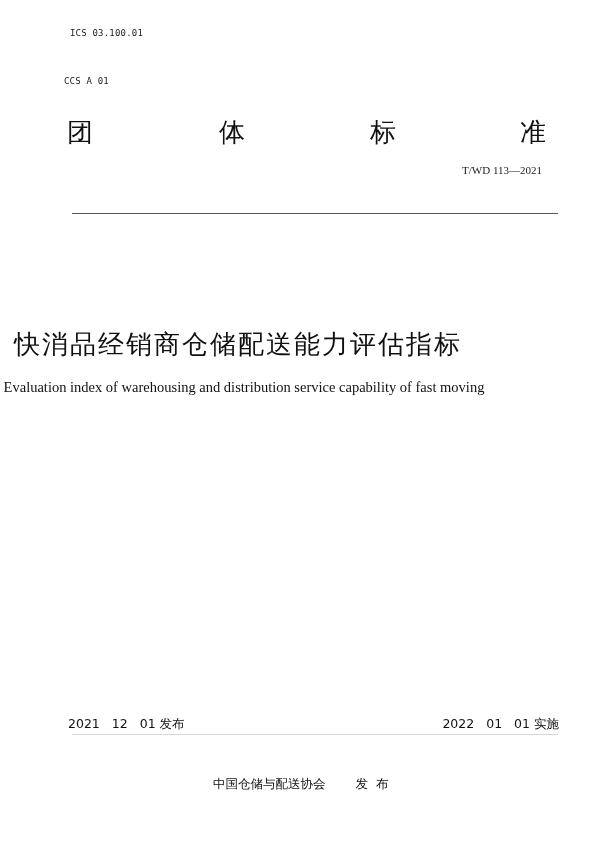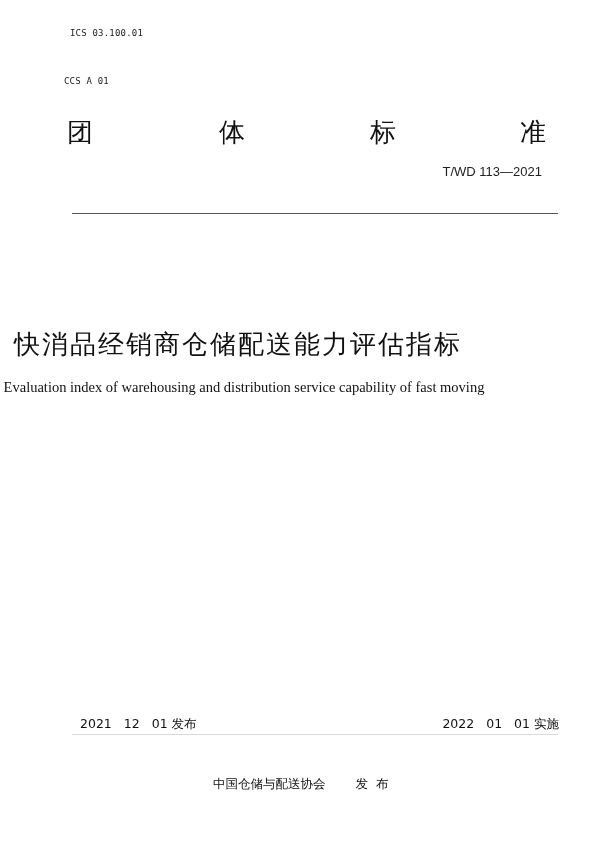--- a/index.html
+++ b/index.html
@@ -34,22 +34,22 @@
     color: #111;
   }
   #std-c0 { left: 67px; }
   #std-c1 { left: 219px; }
   #std-c2 { left: 370px; }
   #std-c3 { left: 520px; }
 
   #std-number {
     right: 58px;
     top: 164px;
-    font-family: Liberation Sans, sans-serif;
-    font-size: 13px;
+    font-family: Liberation Serif, serif;
+    font-size: 11px;
     color: #222;
   }
 
   #top-rule {
     left: 72px;
     top: 213px;
     width: 486px;
     height: 1px;
     background: #555555;
   }
@@ -78,21 +78,21 @@
     white-space: normal;
   }
   #title-en span { display: block; }
 
   .date-row {
     top: 716px;
     font-family: "DejaVu Sans", sans-serif;
     font-size: 12.5px;
     color: #111;
   }
-  #release-date { left: 80px; }
+  #release-date { left: 68px; }
   #implement-date { right: 41px; }
   .date-row .gap { display: inline-block; width: 12px; }
 
   #bottom-rule {
     left: 72px;
     top: 734px;
     width: 486px;
     height: 1px;
     background: #d8d8d8;
   }

